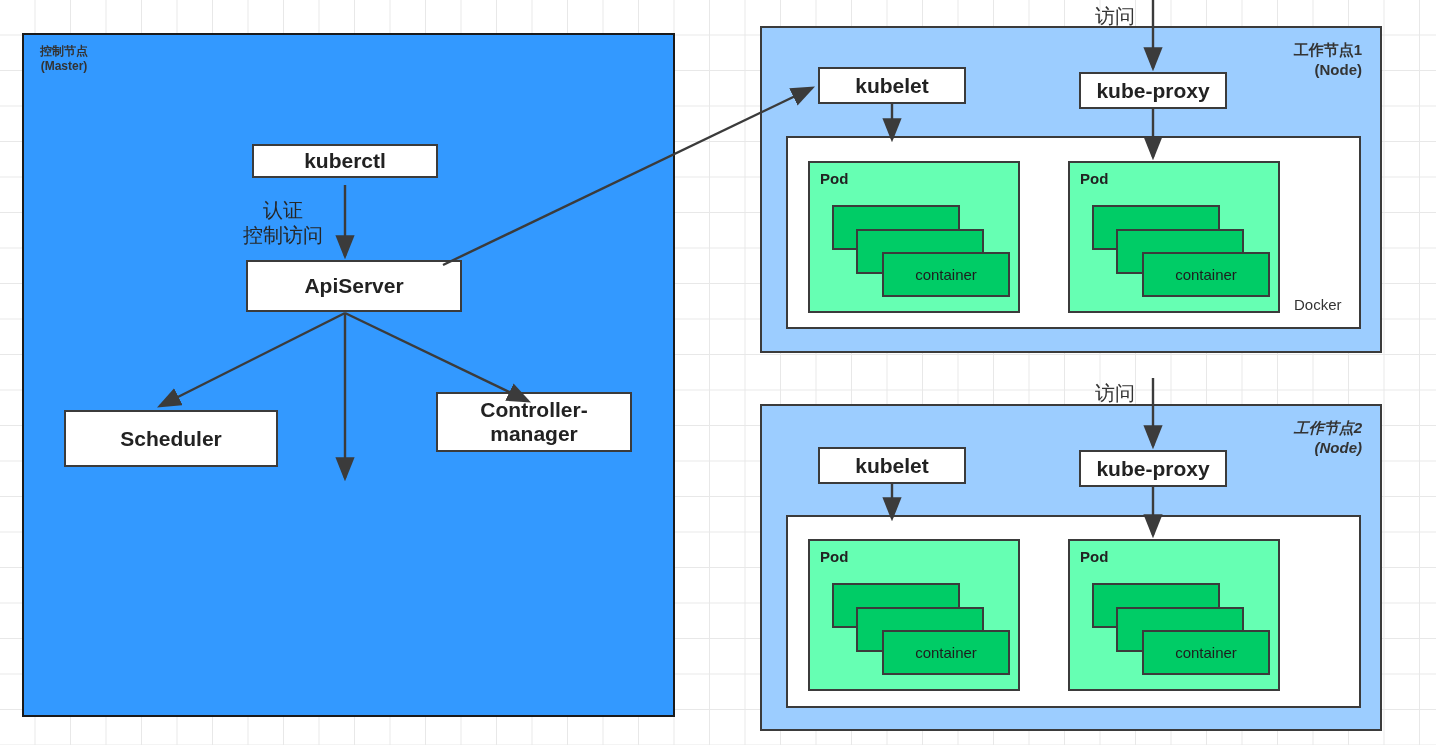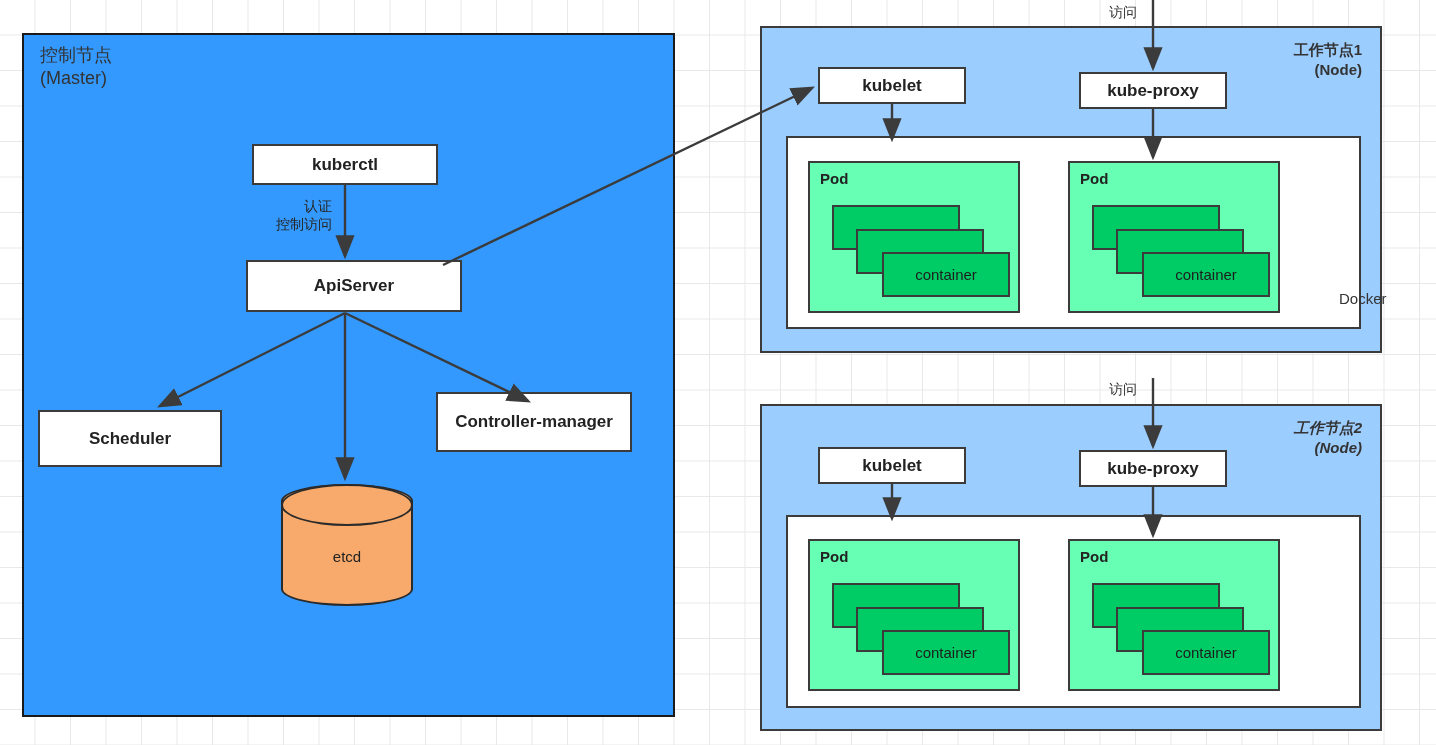--- a/index.html
+++ b/index.html
@@ -24,24 +24,25 @@
   .box { position: absolute; box-sizing: border-box; }
 
   
   .master-zone {
     background: #3399ff;
     border: 2px solid #1a1a1a;
   }
   .zone-title {
     position: absolute;
     color: #333333;
-    font-size: 18px;
-    font-weight: normal;
+    font-size: 12px;
+    font-weight: bold;
     line-height: 1.28;
     white-space: pre-line;
+    text-align: center;
   }
 
   
   .node-zone {
     background: #9ccdff;
     border: 2px solid #3b3b3b;
   }
   .node-title {
     position: absolute;
     color: #333333;
@@ -65,21 +66,21 @@
   }
 
   
   .comp {
     background: #ffffff;
     border: 2px solid #3b3b3b;
     display: flex;
     align-items: center;
     justify-content: center;
     color: #222222;
-    font-size: 17px;
+    font-size: 21px;
     font-weight: bold;
     text-align: center;
   }
 
   
   .pod {
     background: #66ffb3;
     border: 2px solid #3b3b3b;
   }
   .pod-label {
@@ -129,22 +130,22 @@
     text-align: center;
     color: #222222;
     font-size: 15px;
     top: 62px;
   }
 
   
   .edge-label {
     position: absolute;
     color: #333333;
-    font-size: 14px;
-    text-align: right;
+    font-size: 20px;
+    text-align: center;
     line-height: 1.25;
     white-space: pre-line;
   }
   .edge-label.cn-blue { color: #262626; }
 
   svg.overlay {
     position: absolute;
     left: 0;
     top: 0;
     width: 1436px;
@@ -154,46 +155,42 @@
 </style>
 </head>
 <body>
 
 <div id="canvas">
 
   <div class="box master-zone" style="left:22px; top:33px; width:653px; height:684px;"></div>
   <div class="zone-title" style="left:40px; top:44px;">控制节点
 (Master)</div>
 
-  <div class="box comp" style="left:252px; top:144px; width:186px; height:41px;">kuberctl</div>
+  <div class="box comp" style="left:252px; top:144px; width:186px; height:34px;">kuberctl</div>
 
   <div class="edge-label cn-blue" style="left:234px; top:198px; width:98px;">认证
 控制访问</div>
 
   <div class="box comp" style="left:246px; top:260px; width:216px; height:52px;">ApiServer</div>
 
-  <div class="box comp" style="left:38px; top:410px; width:184px; height:57px;">Scheduler</div>
+  <div class="box comp" style="left:64px; top:410px; width:214px; height:57px;">Scheduler</div>
 
   <div class="box comp" style="left:436px; top:392px; width:196px; height:60px;">Controller-manager</div>
 
-  <div class="etcd" style="left:281px; top:484px; width:128px; height:118px;">
-    <div class="etcd-top"></div>
-    <div class="etcd-text">etcd</div>
-  </div>
 
   <div class="box node-zone" style="left:760px; top:26px; width:622px; height:327px;"></div>
   <div class="node-title" style="left:1222px; top:40px; width:140px;">工作节点1
 (Node)</div>
   <div class="edge-label" style="left:1093px; top:4px; width:44px;">访问</div>
 
   <div class="box comp" style="left:818px; top:67px; width:148px; height:37px;">kubelet</div>
   <div class="box comp" style="left:1079px; top:72px; width:148px; height:37px;">kube-proxy</div>
 
   <div class="box docker-zone" style="left:786px; top:136px; width:575px; height:193px;"></div>
-  <div class="docker-label" style="left:1294px; top:290px;margin-left:45px;">Docker</div>
+  <div class="docker-label" style="left:1294px; top:296px;">Docker</div>
 
   <div class="box pod" style="left:808px; top:161px; width:212px; height:152px;">
     <div class="pod-label">Pod</div>
     <div class="container-card" style="left:22px; top:42px; width:128px; height:45px;"></div>
     <div class="container-card" style="left:46px; top:66px; width:128px; height:45px;"></div>
     <div class="container-card" style="left:72px; top:89px; width:128px; height:45px;">container</div>
   </div>
 
   <div class="box pod" style="left:1068px; top:161px; width:212px; height:152px;">
     <div class="pod-label">Pod</div>

